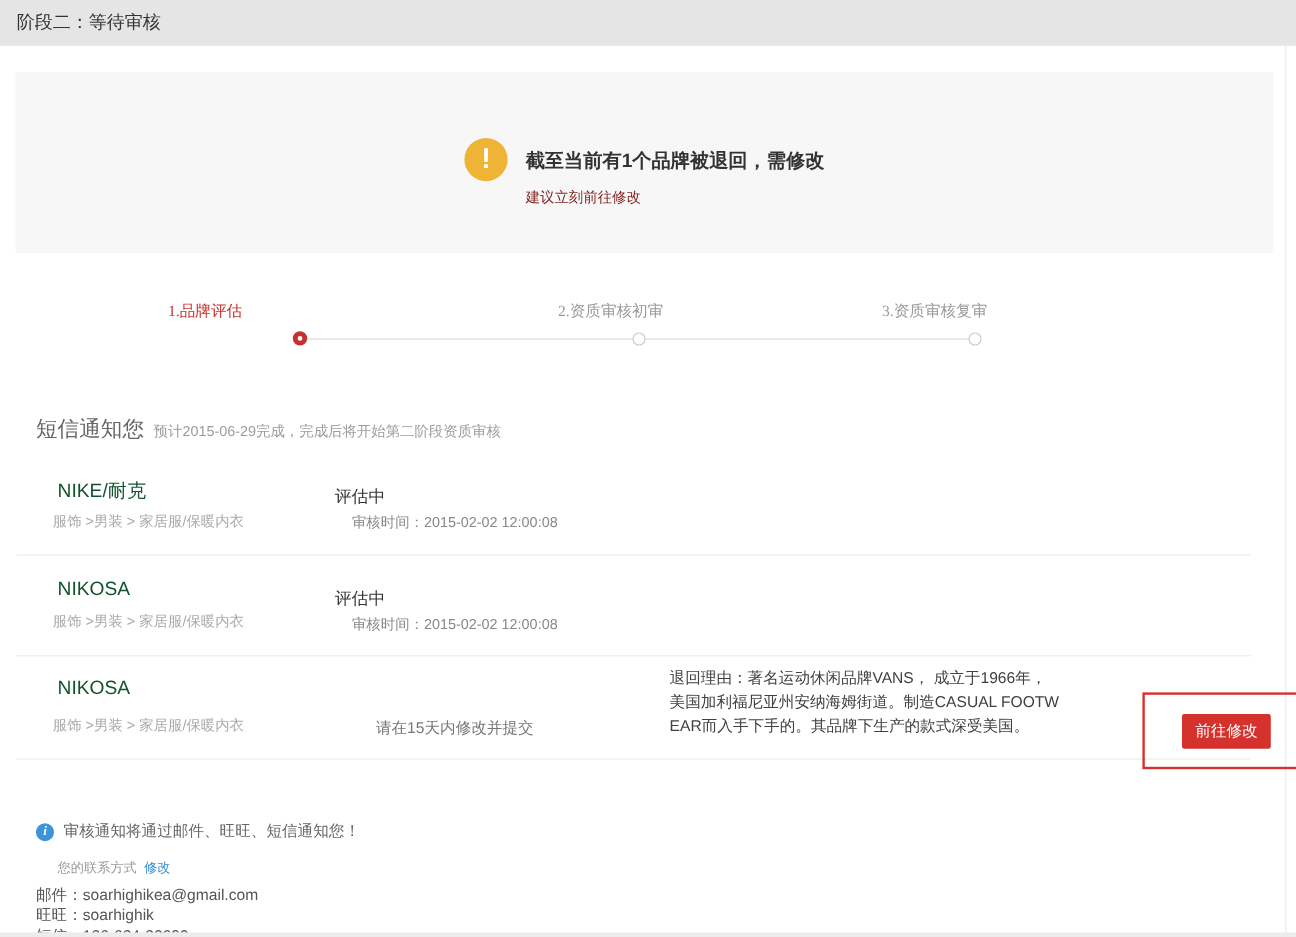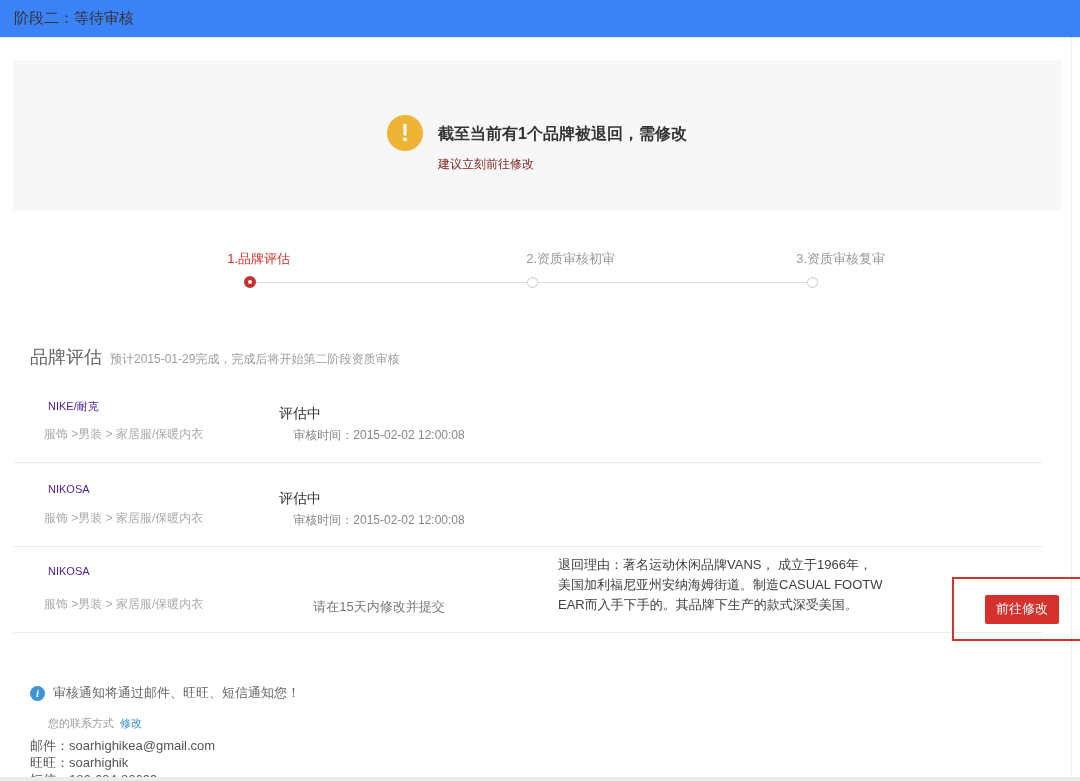--- a/index.html
+++ b/index.html
@@ -3,52 +3,52 @@
 <meta charset="utf-8">
 <style>
   * { margin:0; padding:0; box-sizing:border-box; }
   html,body { width:1080px; height:781px; }
   body {
     position:relative; background:#fff; overflow:hidden;
     font-family:"Liberation Sans","DejaVu Sans",sans-serif; color:#333;
   }
   
   .topbar { position:absolute; left:0; top:0; width:1080px; height:38px;
-    background:#3b82f6; border-bottom:1px solid #e6e6e6;
+    background:#e5e5e5; border-bottom:1px solid #e6e6e6;
     display:flex; align-items:center; padding-left:14px; }
   .topbar-title { font-size:15px; color:#333; }
   
   .v-line { position:absolute; left:1071px; top:38px; width:1px; height:743px; background:#ececf1; }
   
   .notice { position:absolute; left:13px; top:60px; width:1048px; height:151px; background:#f7f7f7; }
   .notice-inner { display:flex; justify-content:center; padding-top:55px; }
   .warn-big { width:36px; height:36px; border-radius:50%; background:#efb336; color:#fff;
     font-size:24px; font-weight:bold; display:flex; align-items:center; justify-content:center;
     margin-right:15px; flex:0 0 auto; }
   .notice-text { margin-top:9px; }
   .notice-title { font-size:16px; font-weight:bold; color:#333; }
   .notice-sub { font-size:12px; color:#7f1d1d; margin-top:11px; }
   
   .stepper { position:absolute; left:0; top:248px; width:1080px; height:50px; }
   .step-line { position:absolute; left:250px; top:34px; width:563px; height:1px; background:#dcdcdc; }
-  .step-label { position:absolute; top:2px; width:150px; text-align:right; font-size:13px; color:#999; }
+  .step-label { position:absolute; top:2px; width:150px; text-align:left; font-size:13px; color:#999;font-family:Liberation Serif, serif; }
   .step-label.active { color:#c9302c; }
   .sl1 { left:140px; } .sl2 { left:465px; } .sl3 { left:735px; }
   .dot { position:absolute; border-radius:50%; background:#fff; }
   .dot.active { left:244px; top:28px; width:12px; height:12px; border:4px solid #c5312e; }
   .dot.pending { left:0; top:29px; width:11px; height:11px; border:1px solid #ccc; }
   .d2 { left:527px !important; } .d3 { left:807px !important; }
   
   .section-head { position:absolute; left:30px; top:345px; display:flex; align-items:baseline; }
   .section-title { font-size:18px; color:#666; }
   .section-sub { font-size:12px; color:#9c9c9c; margin-left:8px; }
   
   .brand-row { position:absolute; left:14px; width:1028px; border-bottom:1px solid #ebebeb; }
   .r0 { top:392px; height:71px; } .r1 { top:463px; height:84px; } .r2 { top:547px; height:86px; }
-  .brand-name { position:absolute; left:34px; font-size:11px; color:#4c1d95; }
+  .brand-name { position:absolute; left:34px; font-size:16px; color:#14532d; }
   .brand-cat { position:absolute; left:30px; font-size:12px; color:#aaa; }
   .status-main { position:absolute; left:265px; width:200px; font-size:14px; color:#333; }
   .status-sub { position:absolute; left:245px; width:240px; text-align:center; font-size:12px; color:#888; }
   .r0 .brand-name{top:7px;} .r0 .brand-cat{top:34px;} .r0 .status-main{top:13px;} .r0 .status-sub{top:35px;}
   .r1 .brand-name{top:20px;} .r1 .brand-cat{top:47px;} .r1 .status-main{top:27px;} .r1 .status-sub{top:49px;}
   .r2 .brand-name{top:18px;} .r2 .brand-cat{top:49px;} .r2 .status-main{top:20px;} .r2 .status-sub{top:51px; font-size:13px; color:#777;}
   .warn-small { display:inline-flex; width:15px; height:15px; border-radius:50%; background:#efb336; color:#fff;
     font-size:11px; font-weight:bold; align-items:center; justify-content:center;
     vertical-align:-2px; margin-right:6px; }
   .reason { position:absolute; left:544px; top:8px; width:326px; font-size:13px; line-height:20px;
@@ -91,22 +91,22 @@
   <div class="step-line"></div>
   <div class="step-label active sl1">1.品牌评估</div>
   <div class="step-label sl2">2.资质审核初审</div>
   <div class="step-label sl3">3.资质审核复审</div>
   <div class="dot active"></div>
   <div class="dot pending d2"></div>
   <div class="dot pending d3"></div>
 </div>
 
 <div class="section-head">
-  <span class="section-title">品牌评估</span>
-  <span class="section-sub">预计2015-01-29完成，完成后将开始第二阶段资质审核</span>
+  <span class="section-title">短信通知您</span>
+  <span class="section-sub">预计2015-06-29完成，完成后将开始第二阶段资质审核</span>
 </div>
 
 <div class="brand-row r0">
   <div class="brand-name">NIKE/耐克</div>
   <div class="brand-cat">服饰 &gt;男装 &gt; 家居服/保暖内衣</div>
   <div class="status-main">评估中</div>
   <div class="status-sub">审核时间：2015-02-02 12:00:08</div>
 </div>
 
 <div class="brand-row r1">

